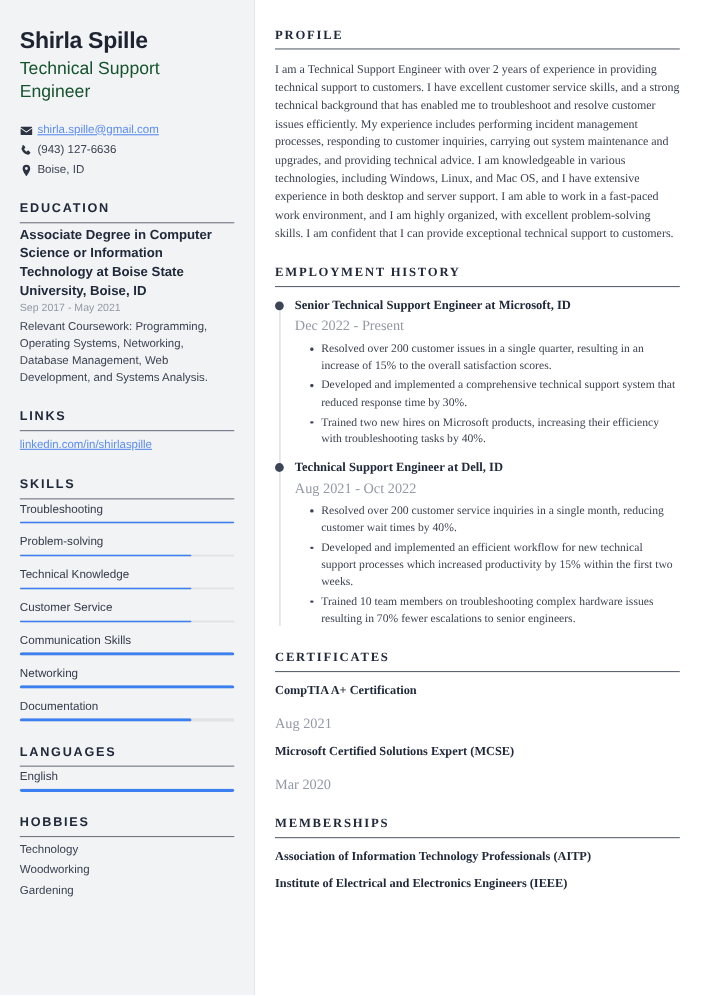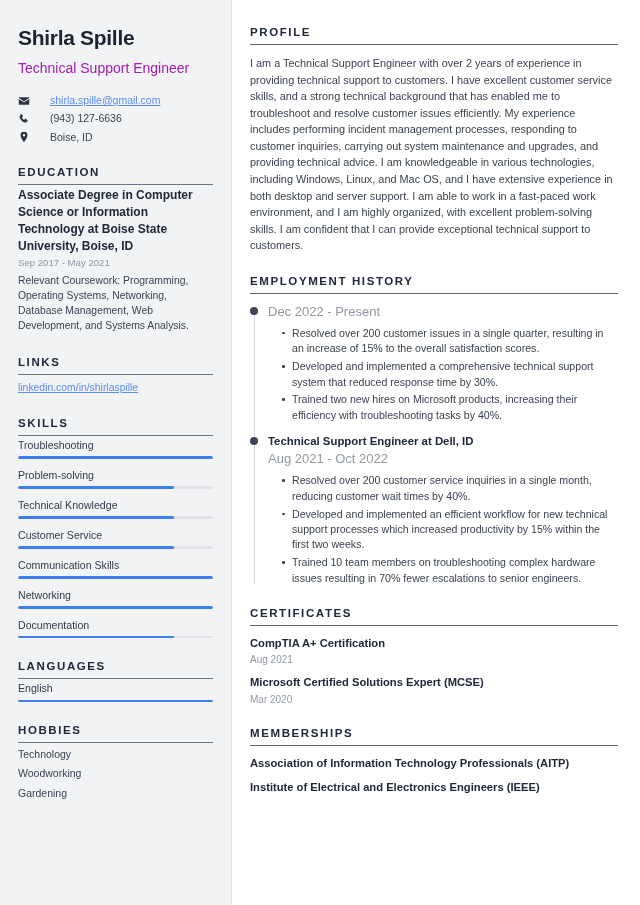--- a/index.html
+++ b/index.html
@@ -32,33 +32,33 @@
 
   .name {
     font-size: 21px;
     font-weight: 700;
     color: #1d2330;
     letter-spacing: -0.3px;
     line-height: 1.15;
   }
 
   .job-title {
-    font-size: 14px;
-    color: #a21caf;
-    margin-top: 9px;
+    font-size: 16px;
+    color: #14532d;
+    margin-top: 3px;
     line-height: 1.3;
   }
 
   
   .contact-list { margin-top: 17px; }
 
   .contact-row {
     display: flex;
     align-items: center;
-    gap: 20px;
+    gap: 4px;
     margin-bottom: 4.5px;
     min-height: 13px;
   }
 
   .contact-icon {
     width: 12px;
     flex: 0 0 12px;
     display: flex;
     align-items: center;
     justify-content: center;
@@ -150,20 +150,21 @@
     font-size: 10.5px;
     color: #3b4251;
     line-height: 1.82;
   }
 
   
   .main {
     flex: 1 1 auto;
     padding: 26px 22px 0 18px;
     background: #ffffff;
+    font-family: Liberation Serif, serif;
   }
 
   .main-section { margin-bottom: 21px; }
 
   .main-head {
     font-size: 11.5px;
     font-weight: 700;
     letter-spacing: 1.6px;
     color: #20293a;
     text-transform: uppercase;
@@ -250,23 +251,23 @@
   
   .cert-item { margin-bottom: 9px; }
   .cert-item:last-child { margin-bottom: 0; }
   .cert-title {
     font-size: 11.2px;
     font-weight: 700;
     color: #20293a;
     line-height: 1.35;
   }
   .cert-date {
-    font-size: 10px;
+    font-size: 13px;
     color: #9298a4;
-    margin-top: 2px;
+    margin-top: 14px;
     line-height: 1.3;
   }
 
   
   .member-item {
     font-size: 11.2px;
     font-weight: 700;
     color: #20293a;
     line-height: 1.35;
     margin-bottom: 9px;
@@ -403,20 +404,21 @@
     </section>
 
     <section class="main-section">
       <h2 class="main-head">EMPLOYMENT HISTORY</h2>
 
       <div class="timeline">
 
         <div class="job">
           <span class="job-dot"></span>
           <span class="job-line"></span>
+          <div class="job-role">Senior Technical Support Engineer at Microsoft, ID</div>
           <div class="job-date">Dec 2022 - Present</div>
           <ul class="job-bullets">
             <li>Resolved over 200 customer issues in a single quarter, resulting in an increase of 15% to the overall satisfaction scores.</li>
             <li>Developed and implemented a comprehensive technical support system that reduced response time by 30%.</li>
             <li>Trained two new hires on Microsoft products, increasing their efficiency with troubleshooting tasks by 40%.</li>
           </ul>
         </div>
 
         <div class="job">
           <span class="job-dot"></span>

